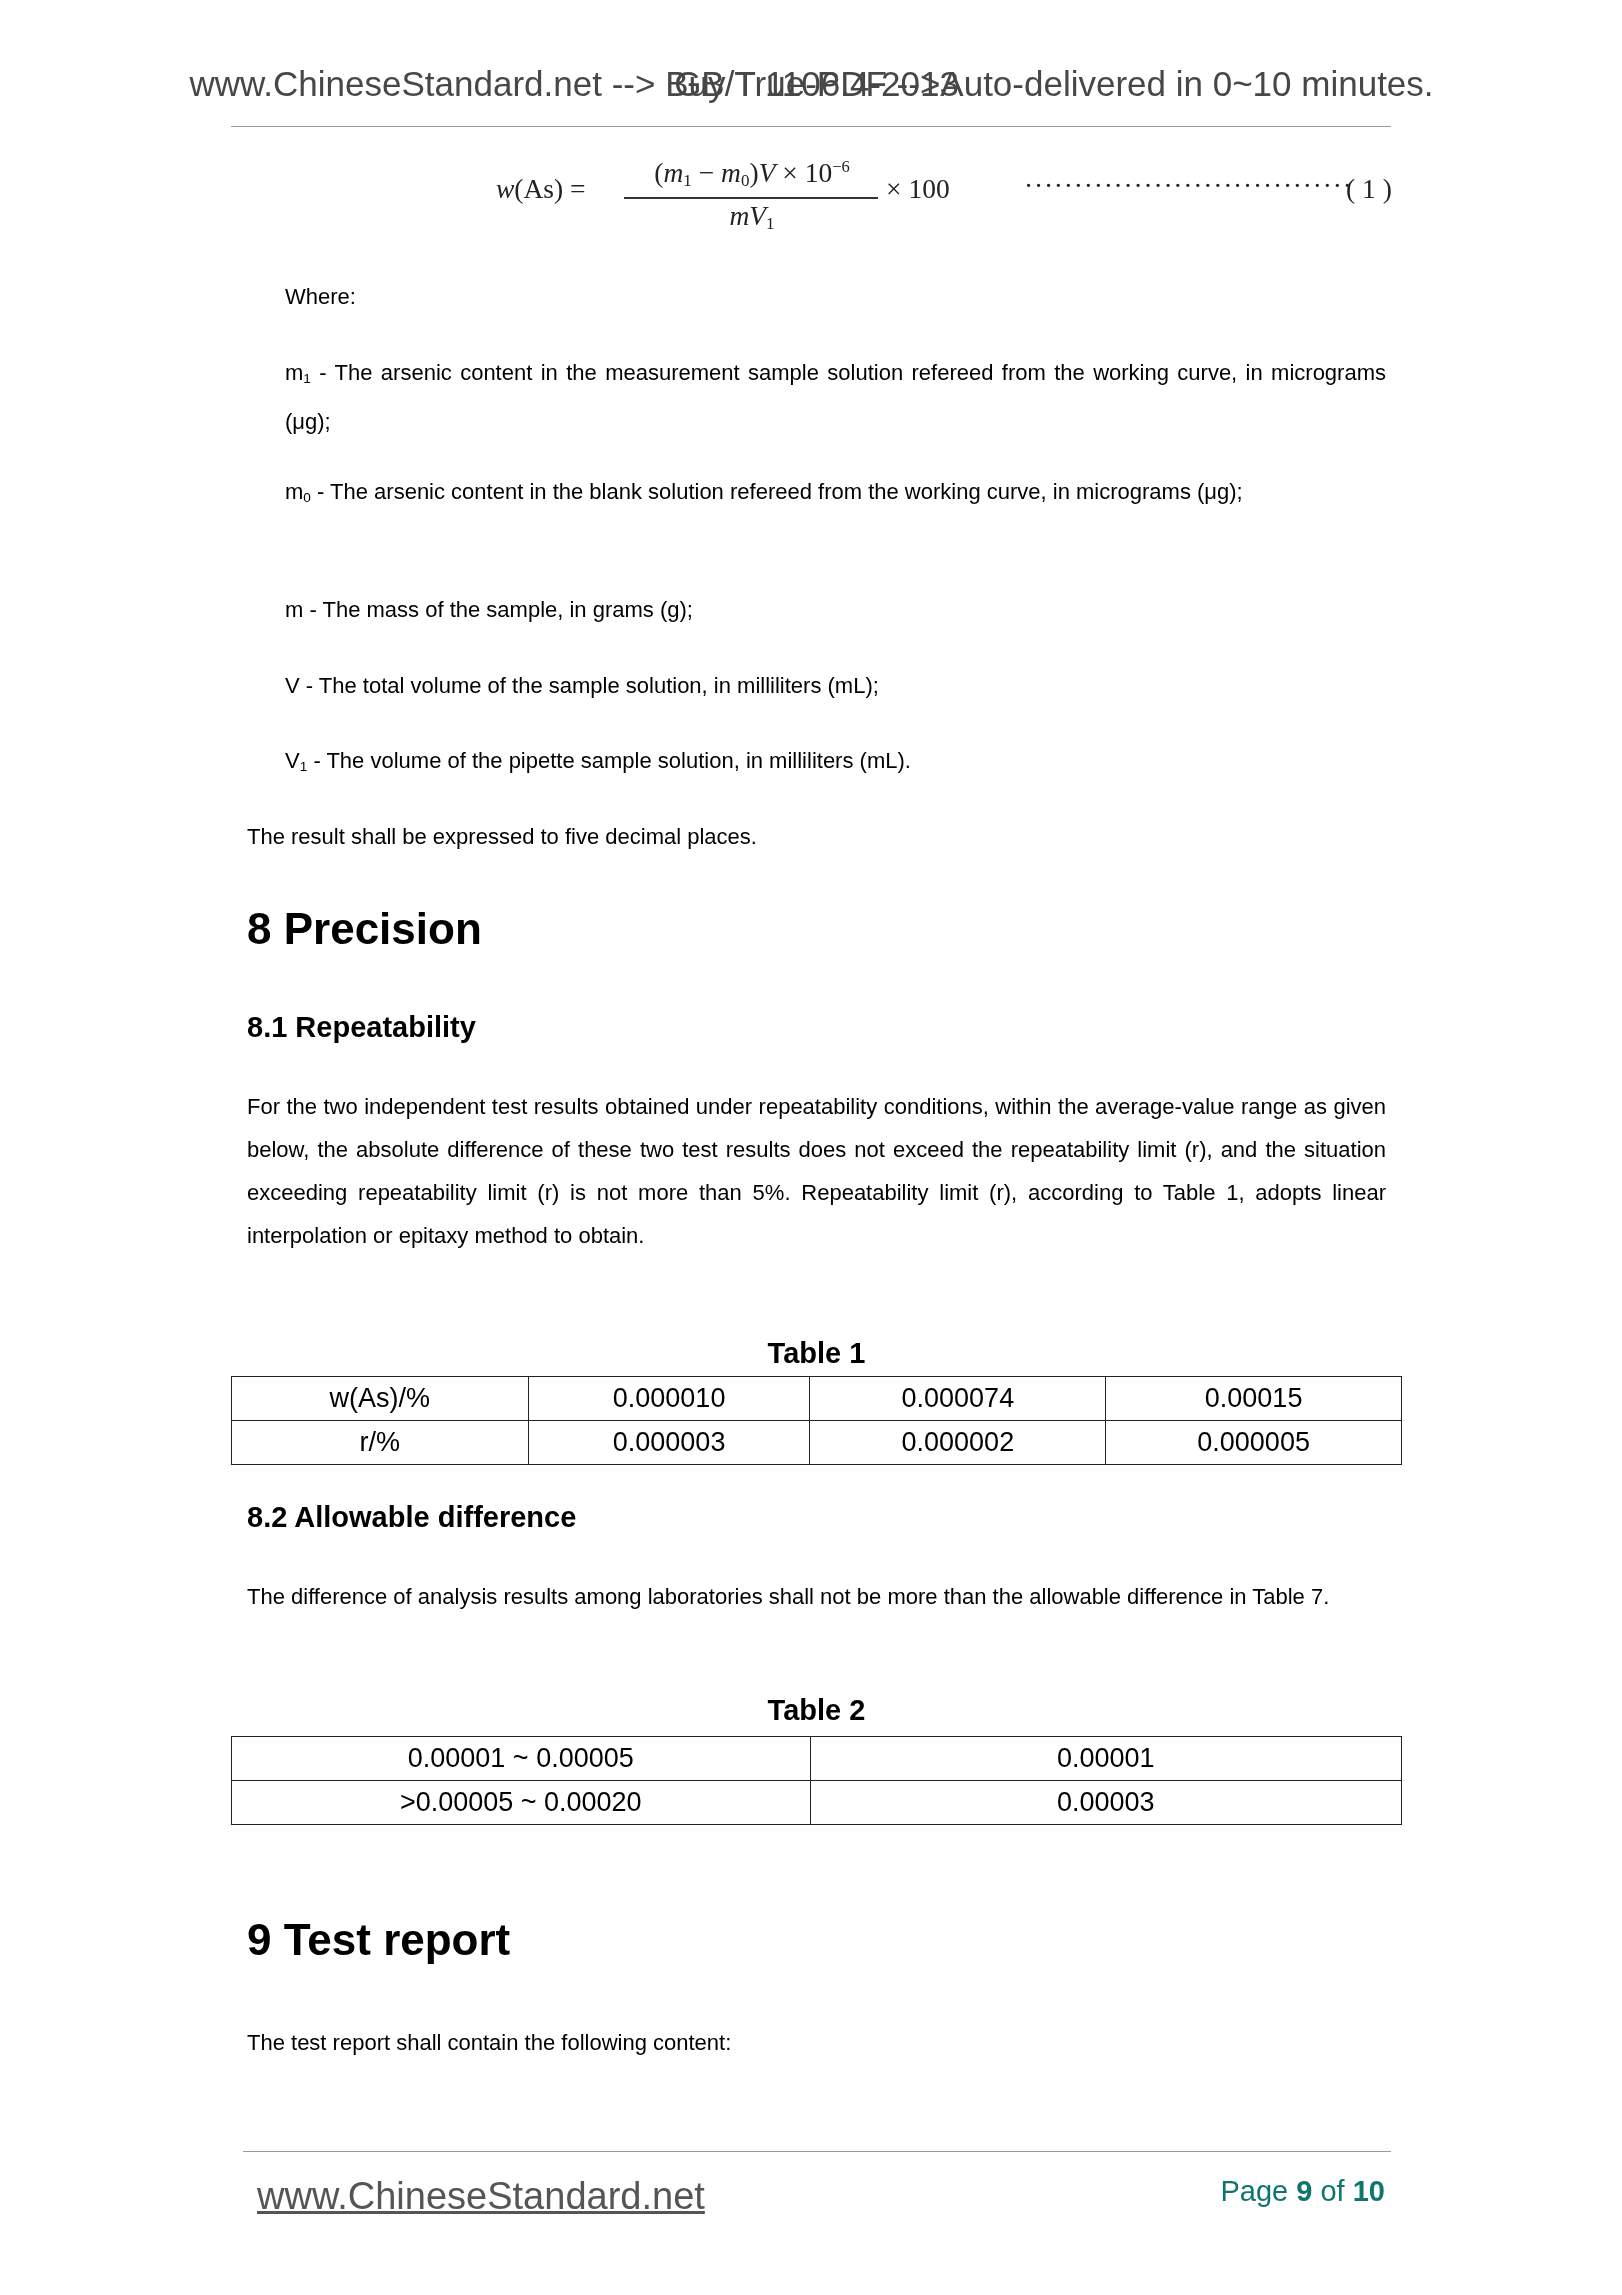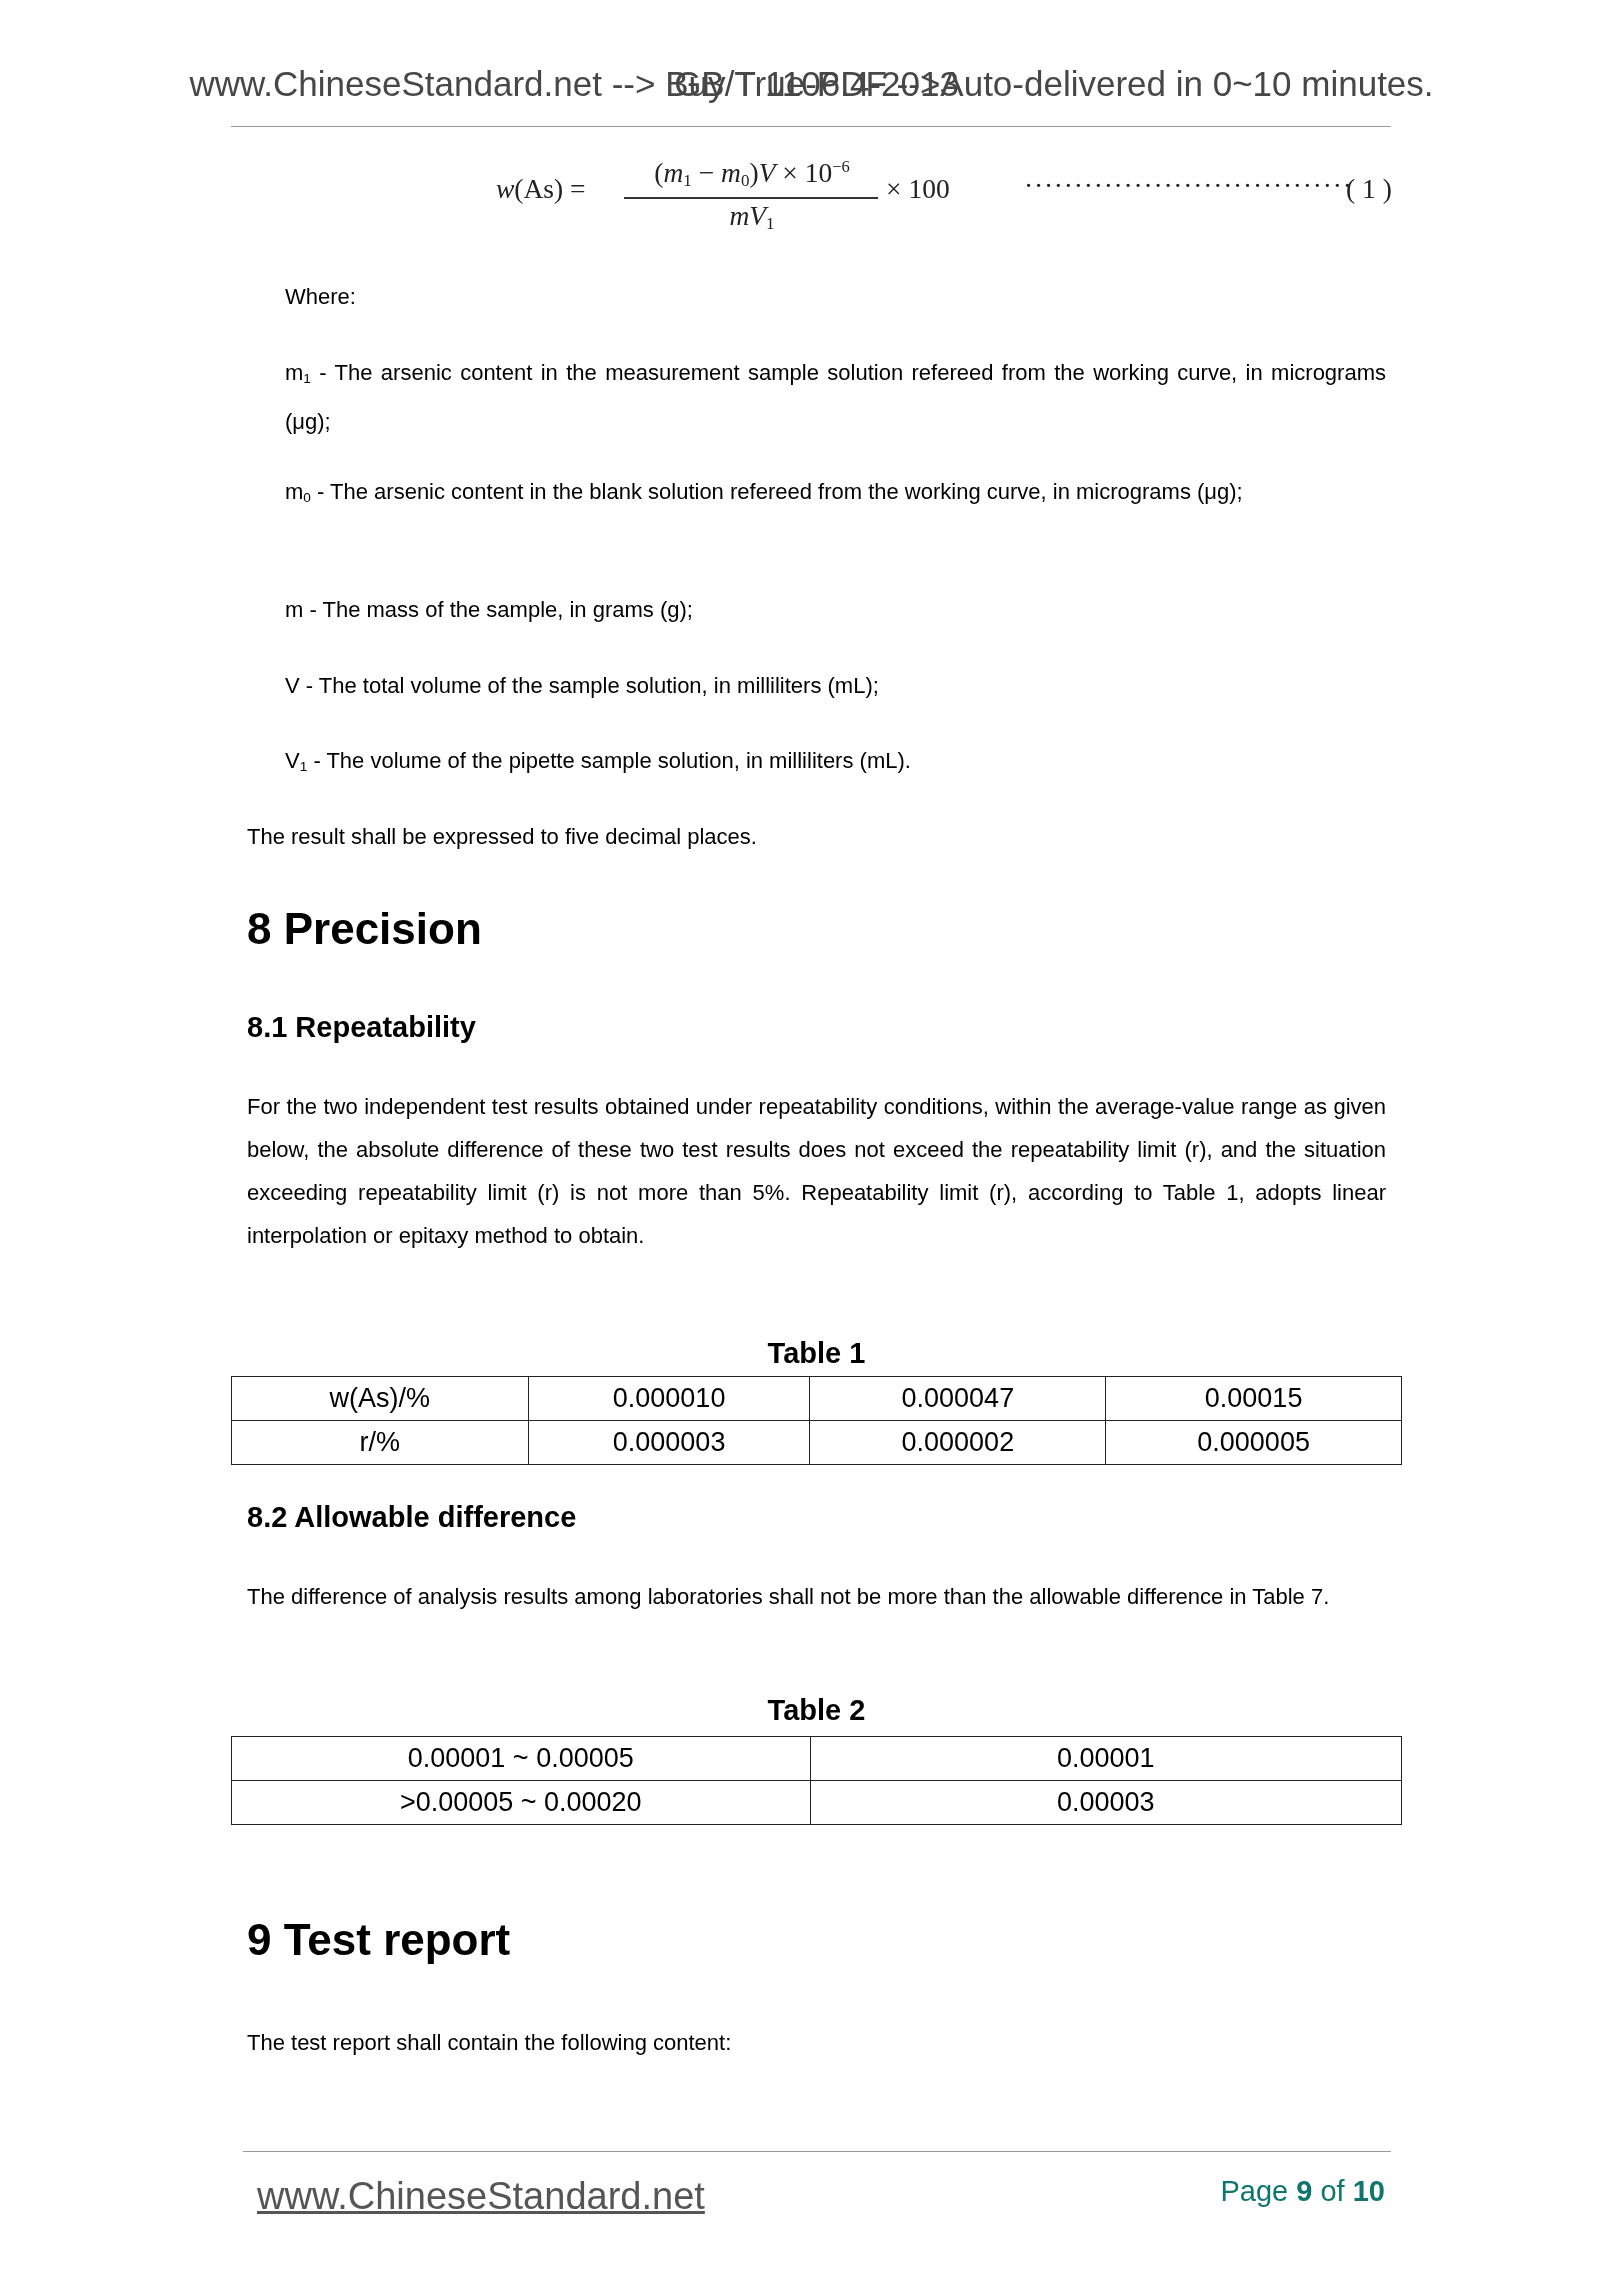--- a/index.html
+++ b/index.html
@@ -60,21 +60,21 @@
   <colgroup>
       <col style="width:297px">
       <col style="width:282px">
       <col style="width:296px">
       <col style="width:296px">
     </colgroup>
   <tbody>
       <tr style="height:44px">
     <td>w(As)/%</td>
     <td>0.000010</td>
-    <td>0.000047</td>
+    <td>0.000074</td>
     <td>0.00015</td>
   </tr>
   <tr style="height:44px">
     <td>r/%</td>
     <td>0.000003</td>
     <td>0.000002</td>
     <td>0.000005</td>
   </tr>
 </tbody>
   </table>

